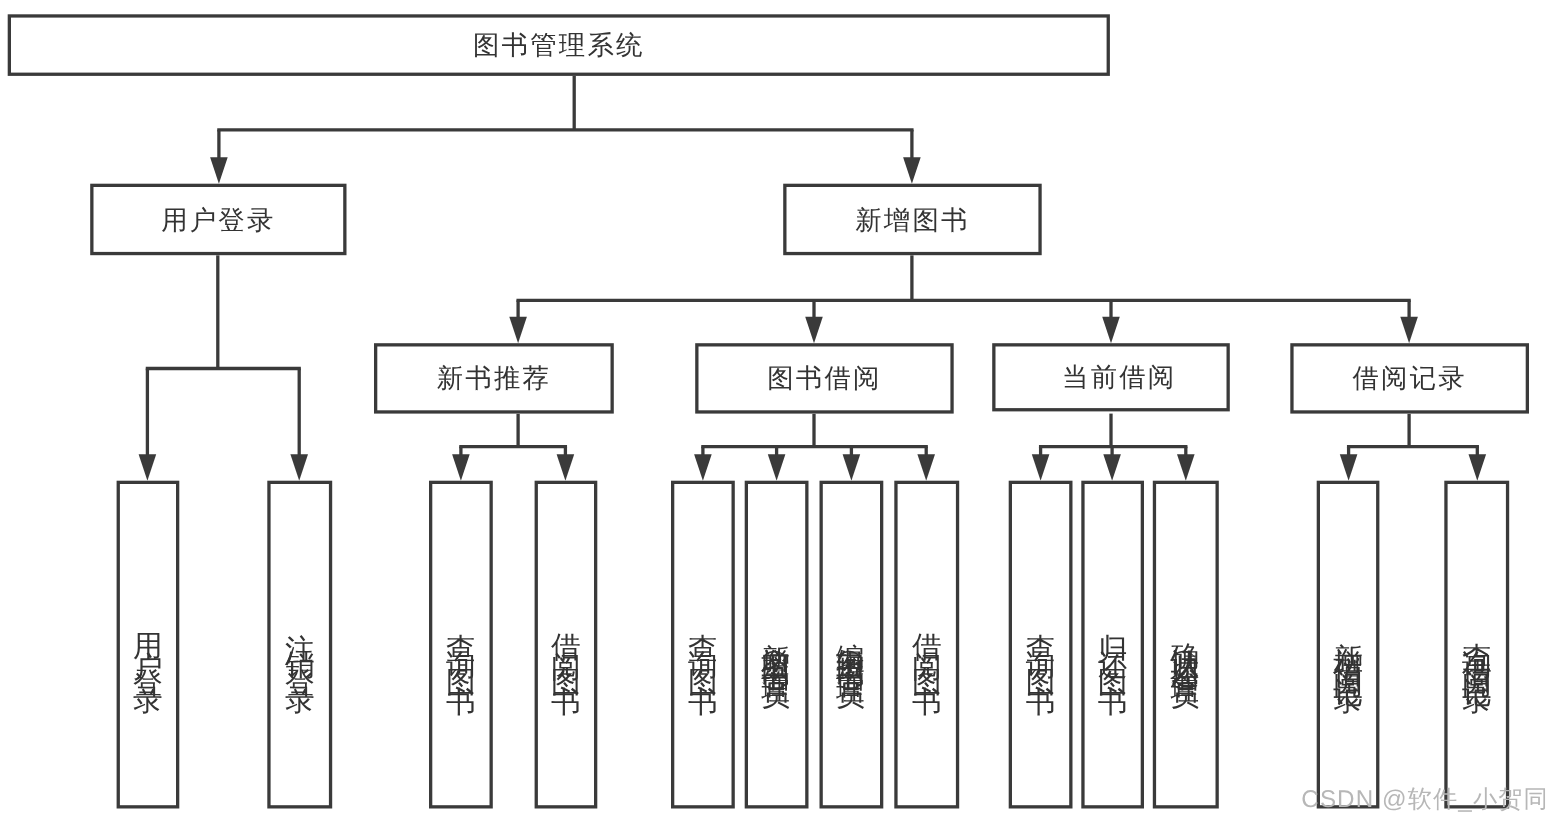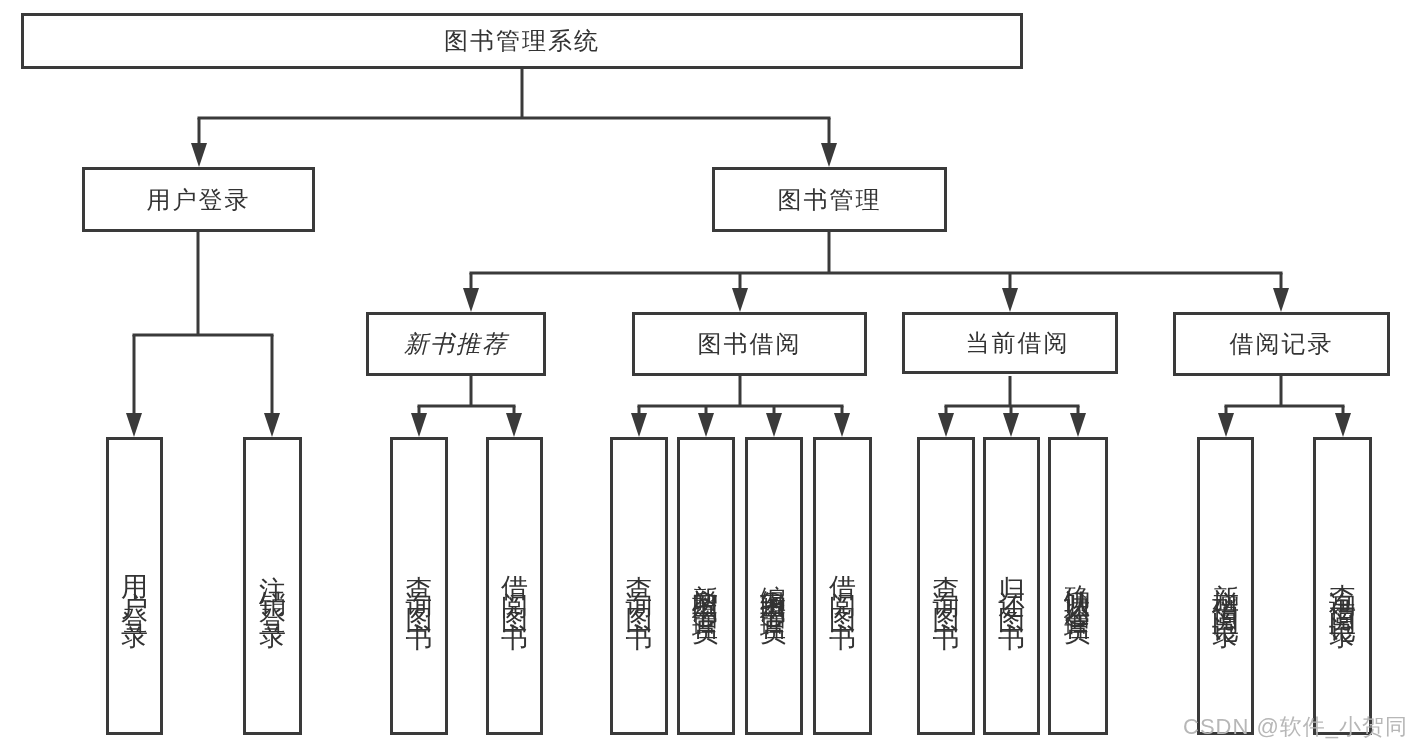--- a/index.html
+++ b/index.html
@@ -117,32 +117,32 @@
       <polygon points="766,413 782,413 774,437"></polygon>
       <polygon points="834,413 850,413 842,437"></polygon>
       <polygon points="938,413 954,413 946,437"></polygon>
       <polygon points="1003,413 1019,413 1011,437"></polygon>
       <polygon points="1070,413 1086,413 1078,437"></polygon>
       <polygon points="1218,413 1234,413 1226,437"></polygon>
       <polygon points="1335,413 1351,413 1343,437"></polygon>
     </g>
   </svg>
 
-  <div class="box" style="left:21px; top:13px; width:1002px; height:56px;">
+  <div class="box" style="left:7px; top:13px; width:1002px; height:56px;">
     <span class="h-label">图书管理系统</span>
   </div>
 
   <div class="box" style="left:82px; top:167px; width:233px; height:65px;">
     <span class="h-label">用户登录</span>
   </div>
   <div class="box" style="left:712px; top:167px; width:235px; height:65px;">
-    <span class="h-label">图书管理</span>
+    <span class="h-label">新增图书</span>
   </div>
 
-  <div class="box" style="left:366px; top:312px; width:180px; height:64px;font-style:italic;">
+  <div class="box" style="left:340px; top:312px; width:218px; height:64px;">
     <span class="h-label">新书推荐</span>
   </div>
   <div class="box" style="left:632px; top:312px; width:235px; height:64px;">
     <span class="h-label">图书借阅</span>
   </div>
   <div class="box" style="left:902px; top:312px; width:216px; height:62px;padding-left:15px;">
     <span class="h-label">当前借阅</span>
   </div>
   <div class="box" style="left:1173px; top:312px; width:217px; height:64px;">
     <span class="h-label">借阅记录</span>

